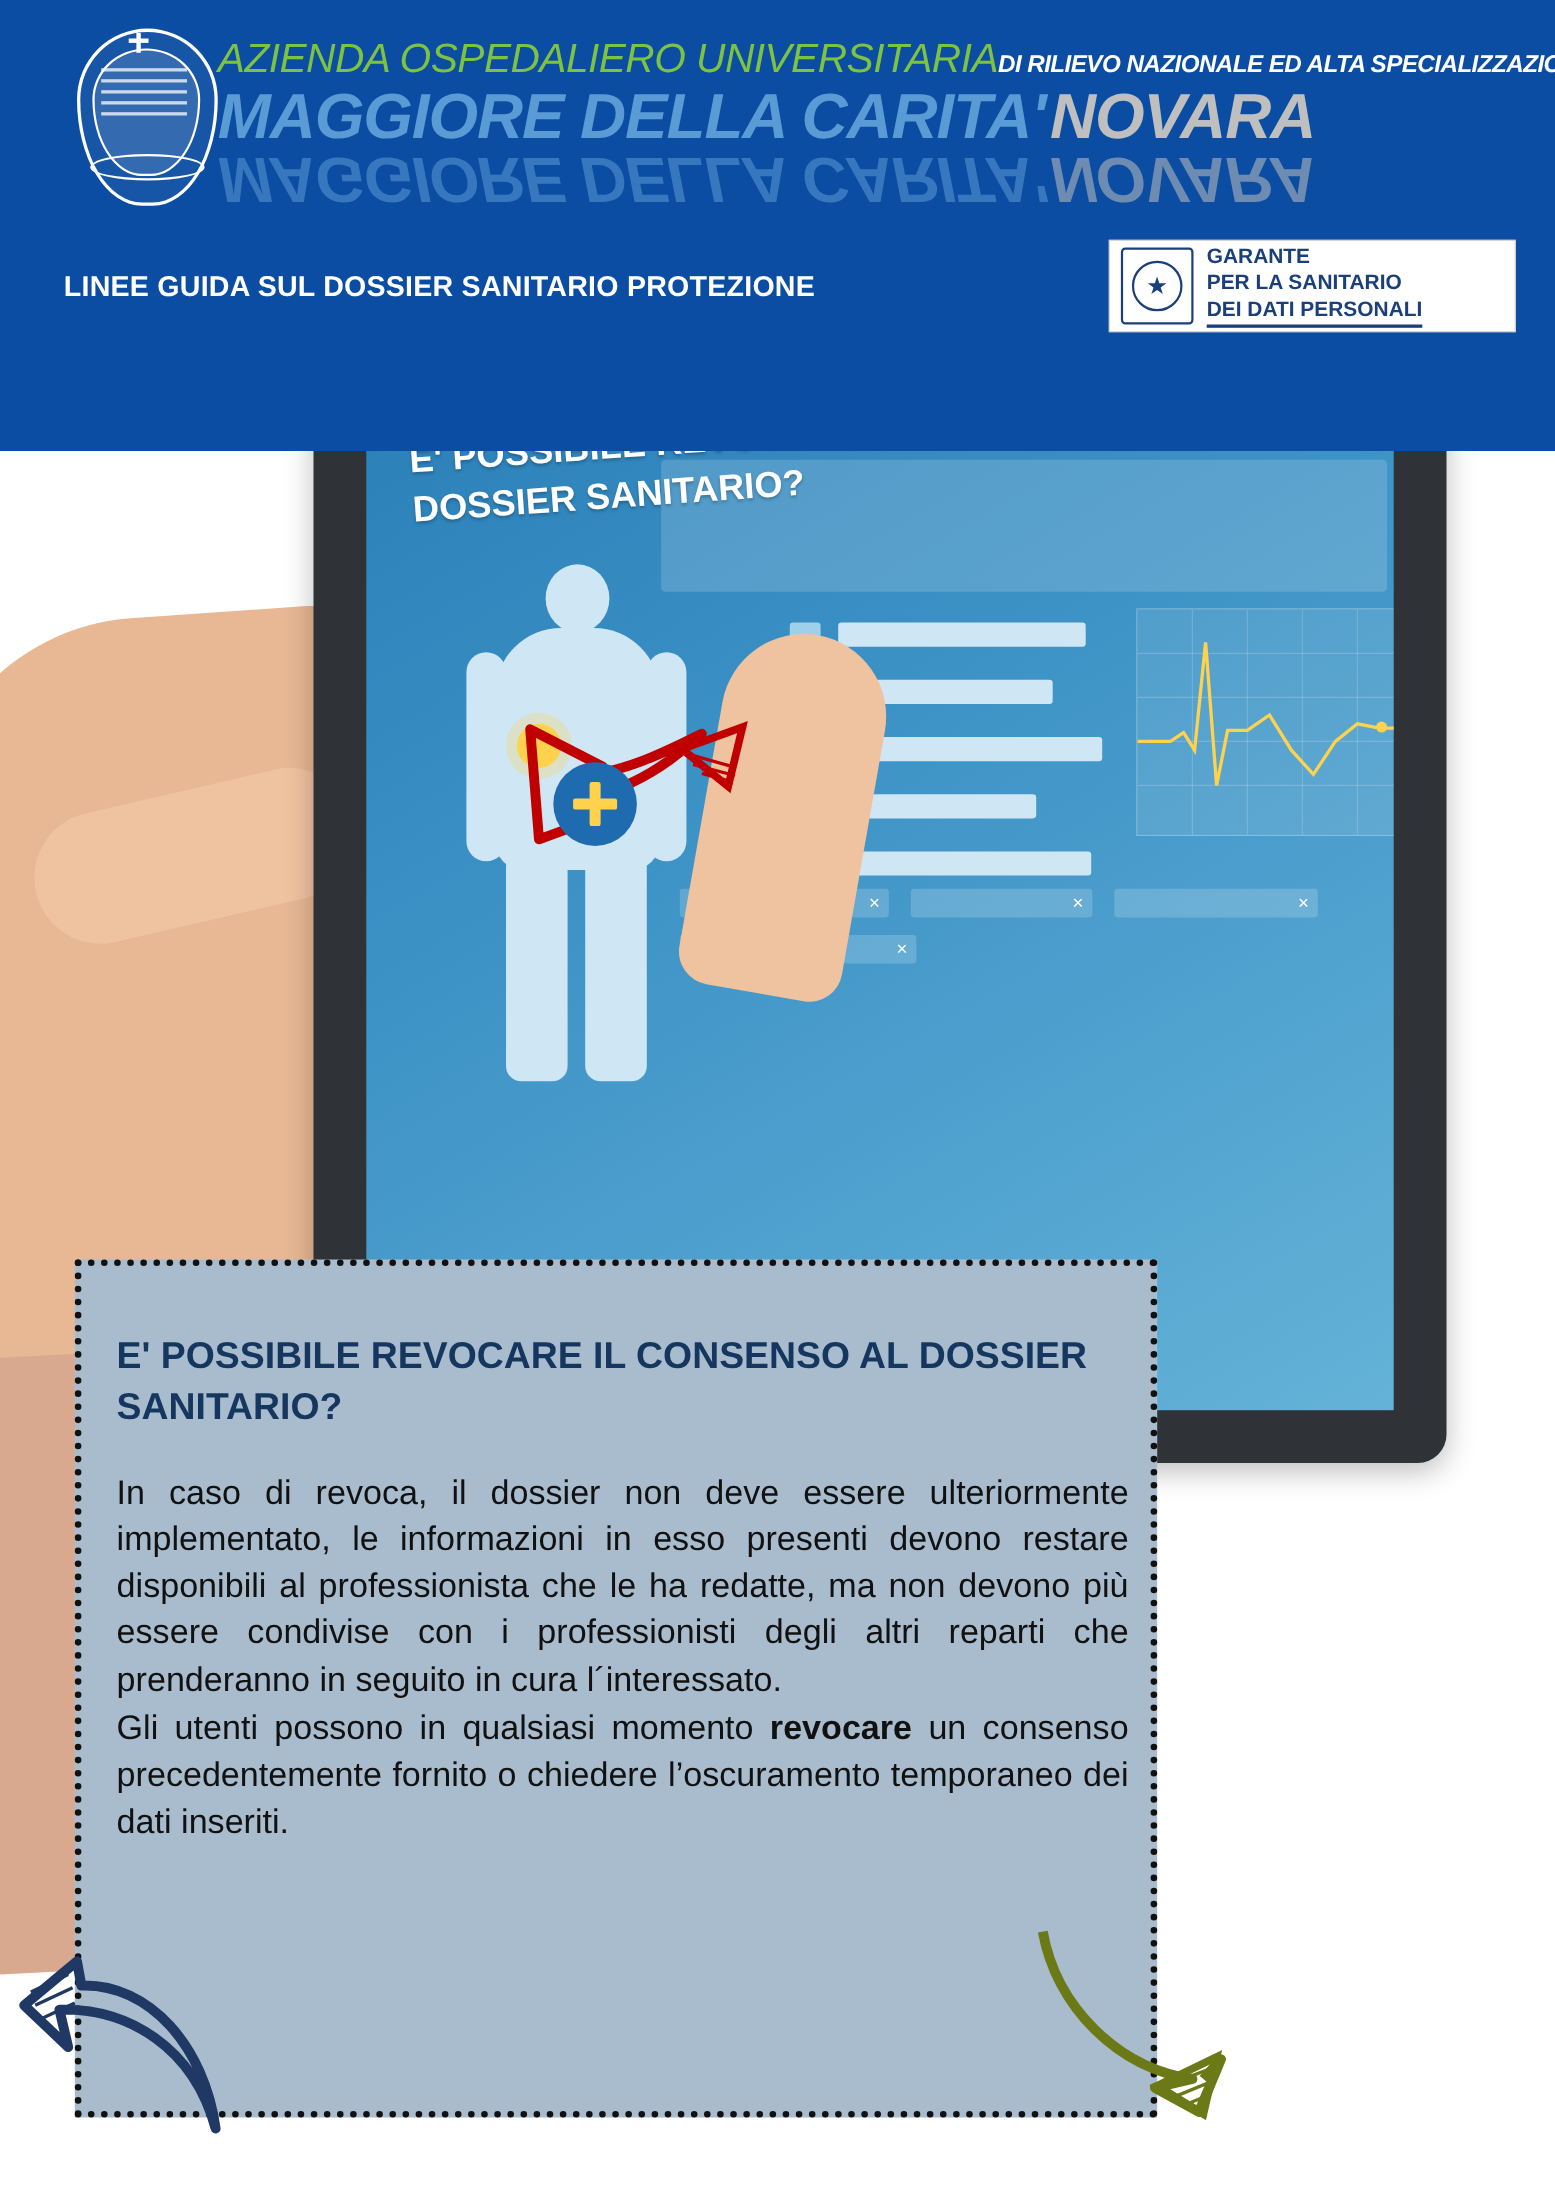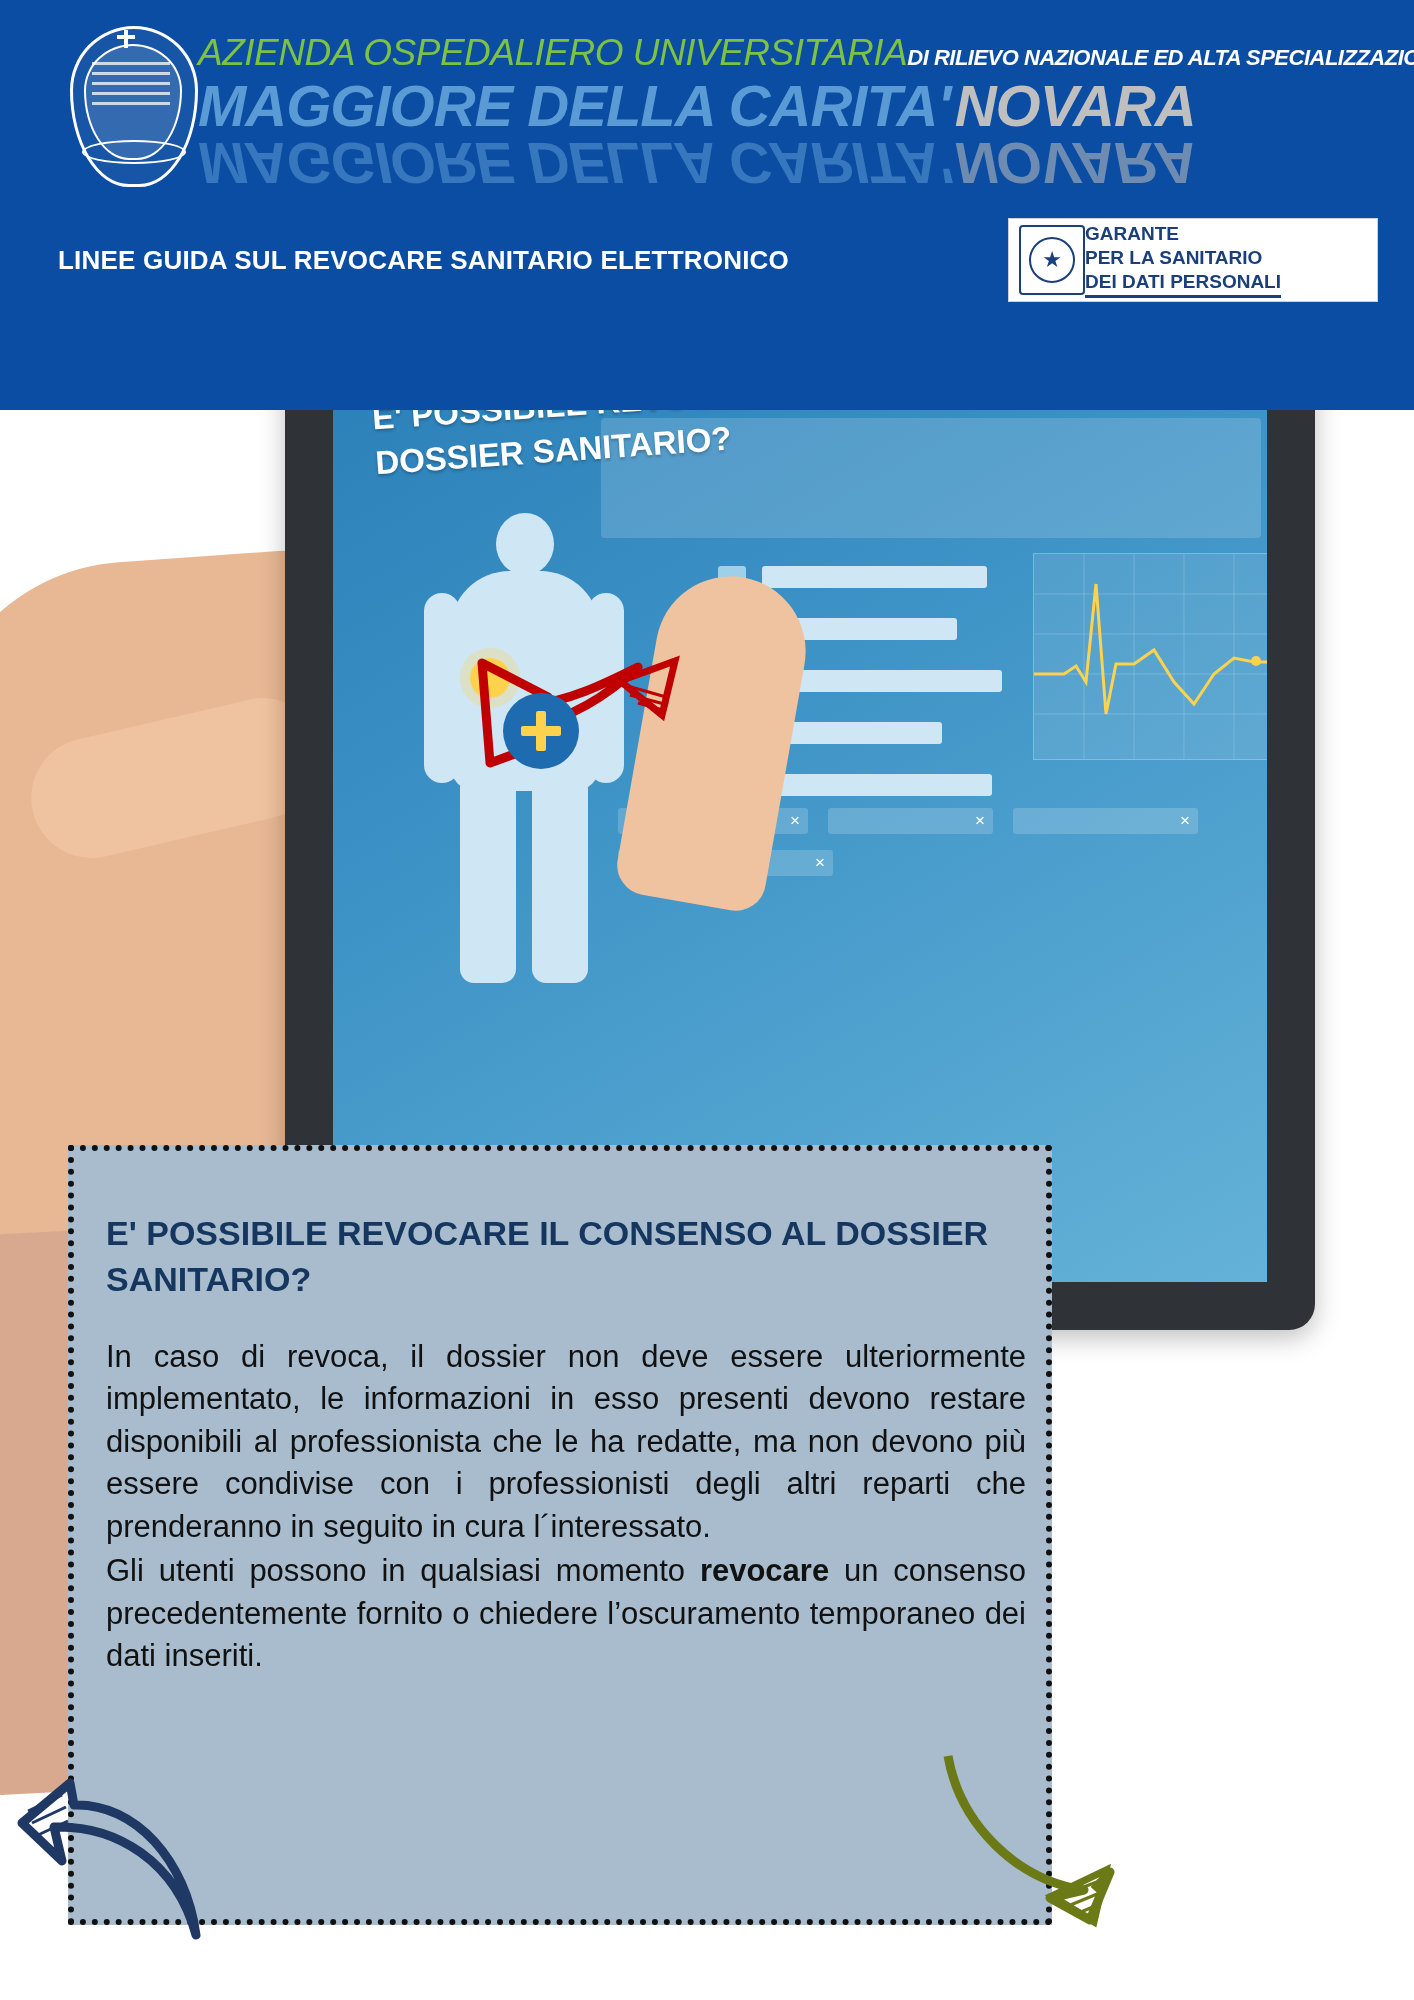--- a/index.html
+++ b/index.html
@@ -198,20 +198,21 @@
   .garante-emblem .star {
     position: absolute;
     left: 50%;
     top: 50%;
     transform: translate(-50%,-50%);
     font-size: 22px;
     color: #1a3f7a;
     line-height: 1;
   }
   .garante-text {
+    margin-left: 12px;
     color: #1a3f7a;
     font-size: 19px;
     font-weight: bold;
     line-height: 1.25;
   }
   .garante-text .l3 {
     border-bottom: 3px solid #1a3f7a;
     display: inline-block;
     padding-bottom: 1px;
   }
@@ -537,21 +538,21 @@
   <div class="title-line2">
     <span class="t-blue">MAGGIORE DELLA CARITA'</span>
     <span class="t-grey">NOVARA</span>
   </div>
 
   <div class="title-reflect">
     <span class="t-blue">MAGGIORE DELLA CARITA'</span>
     <span class="t-grey">NOVARA</span>
   </div>
 
-  <div class="subtitle">LINEE GUIDA SUL REVOCARE SANITARIO ELETTRONICO</div>
+  <div class="subtitle">LINEE GUIDA SUL DOSSIER SANITARIO PROTEZIONE</div>
 
   <div class="garante-box">
     <div class="garante-emblem">
       <div class="circ"></div>
       <div class="star">★</div>
     </div>
     <div class="garante-text">
       <div>GARANTE</div>
       <div>PER LA SANITARIO</div>
       <div class="l3">DEI DATI PERSONALI</div>

